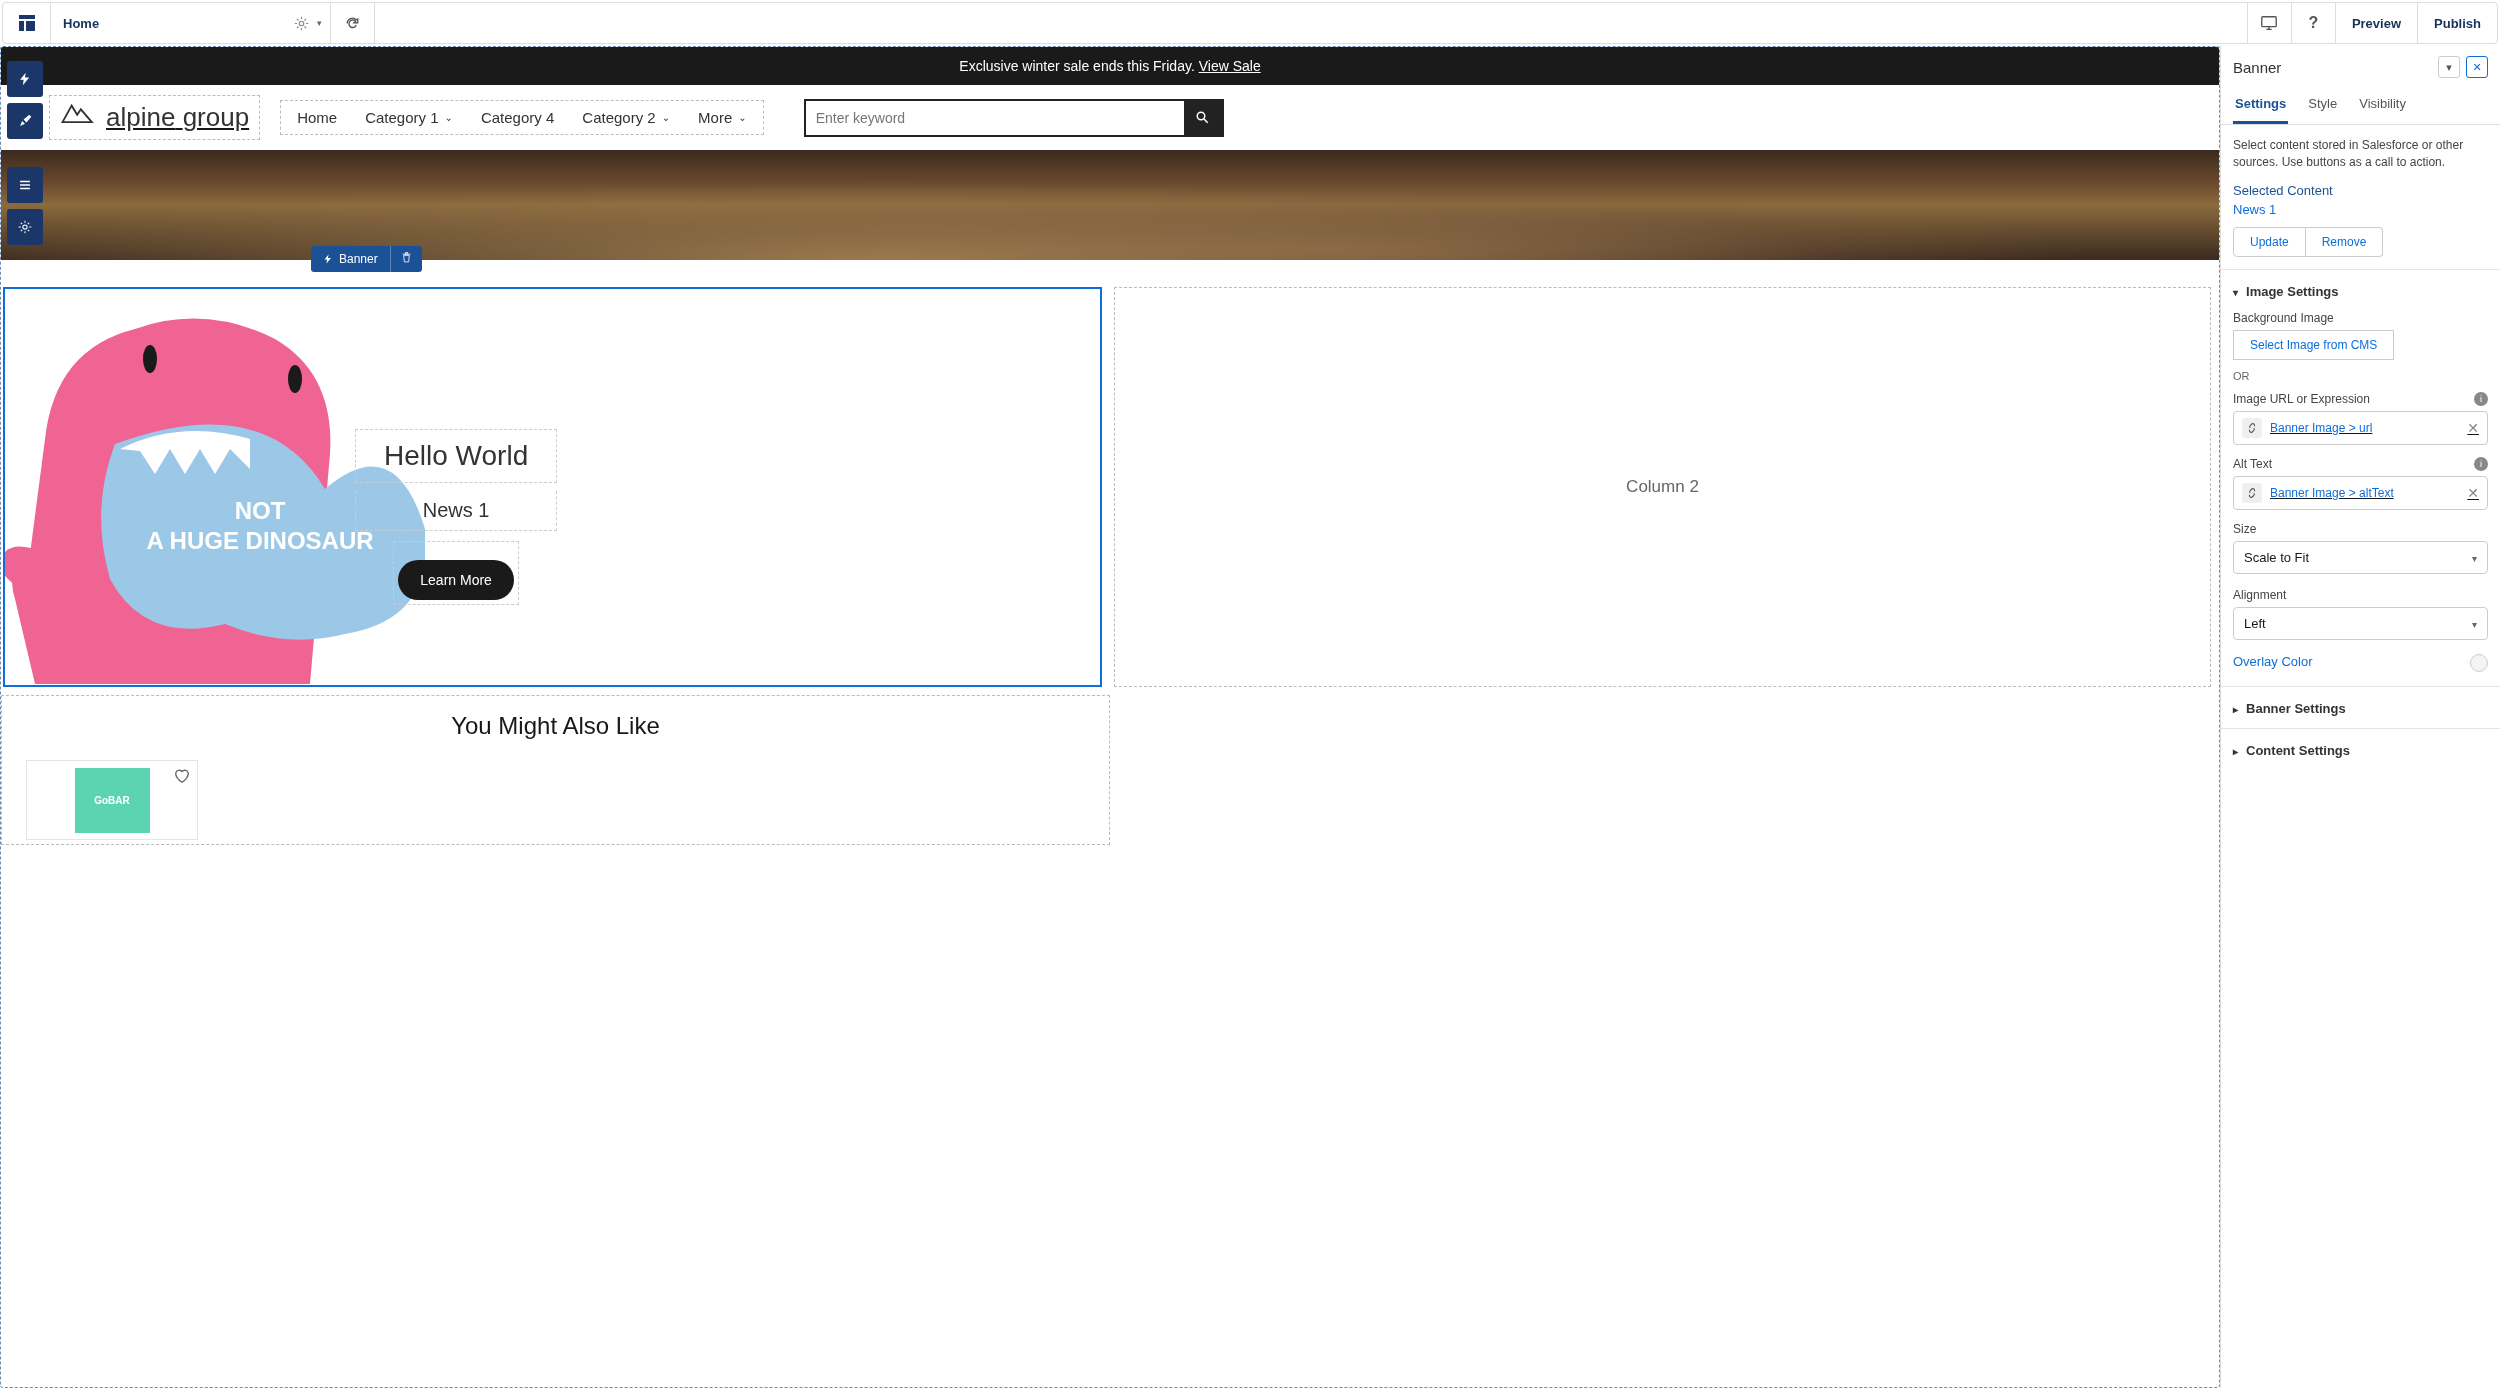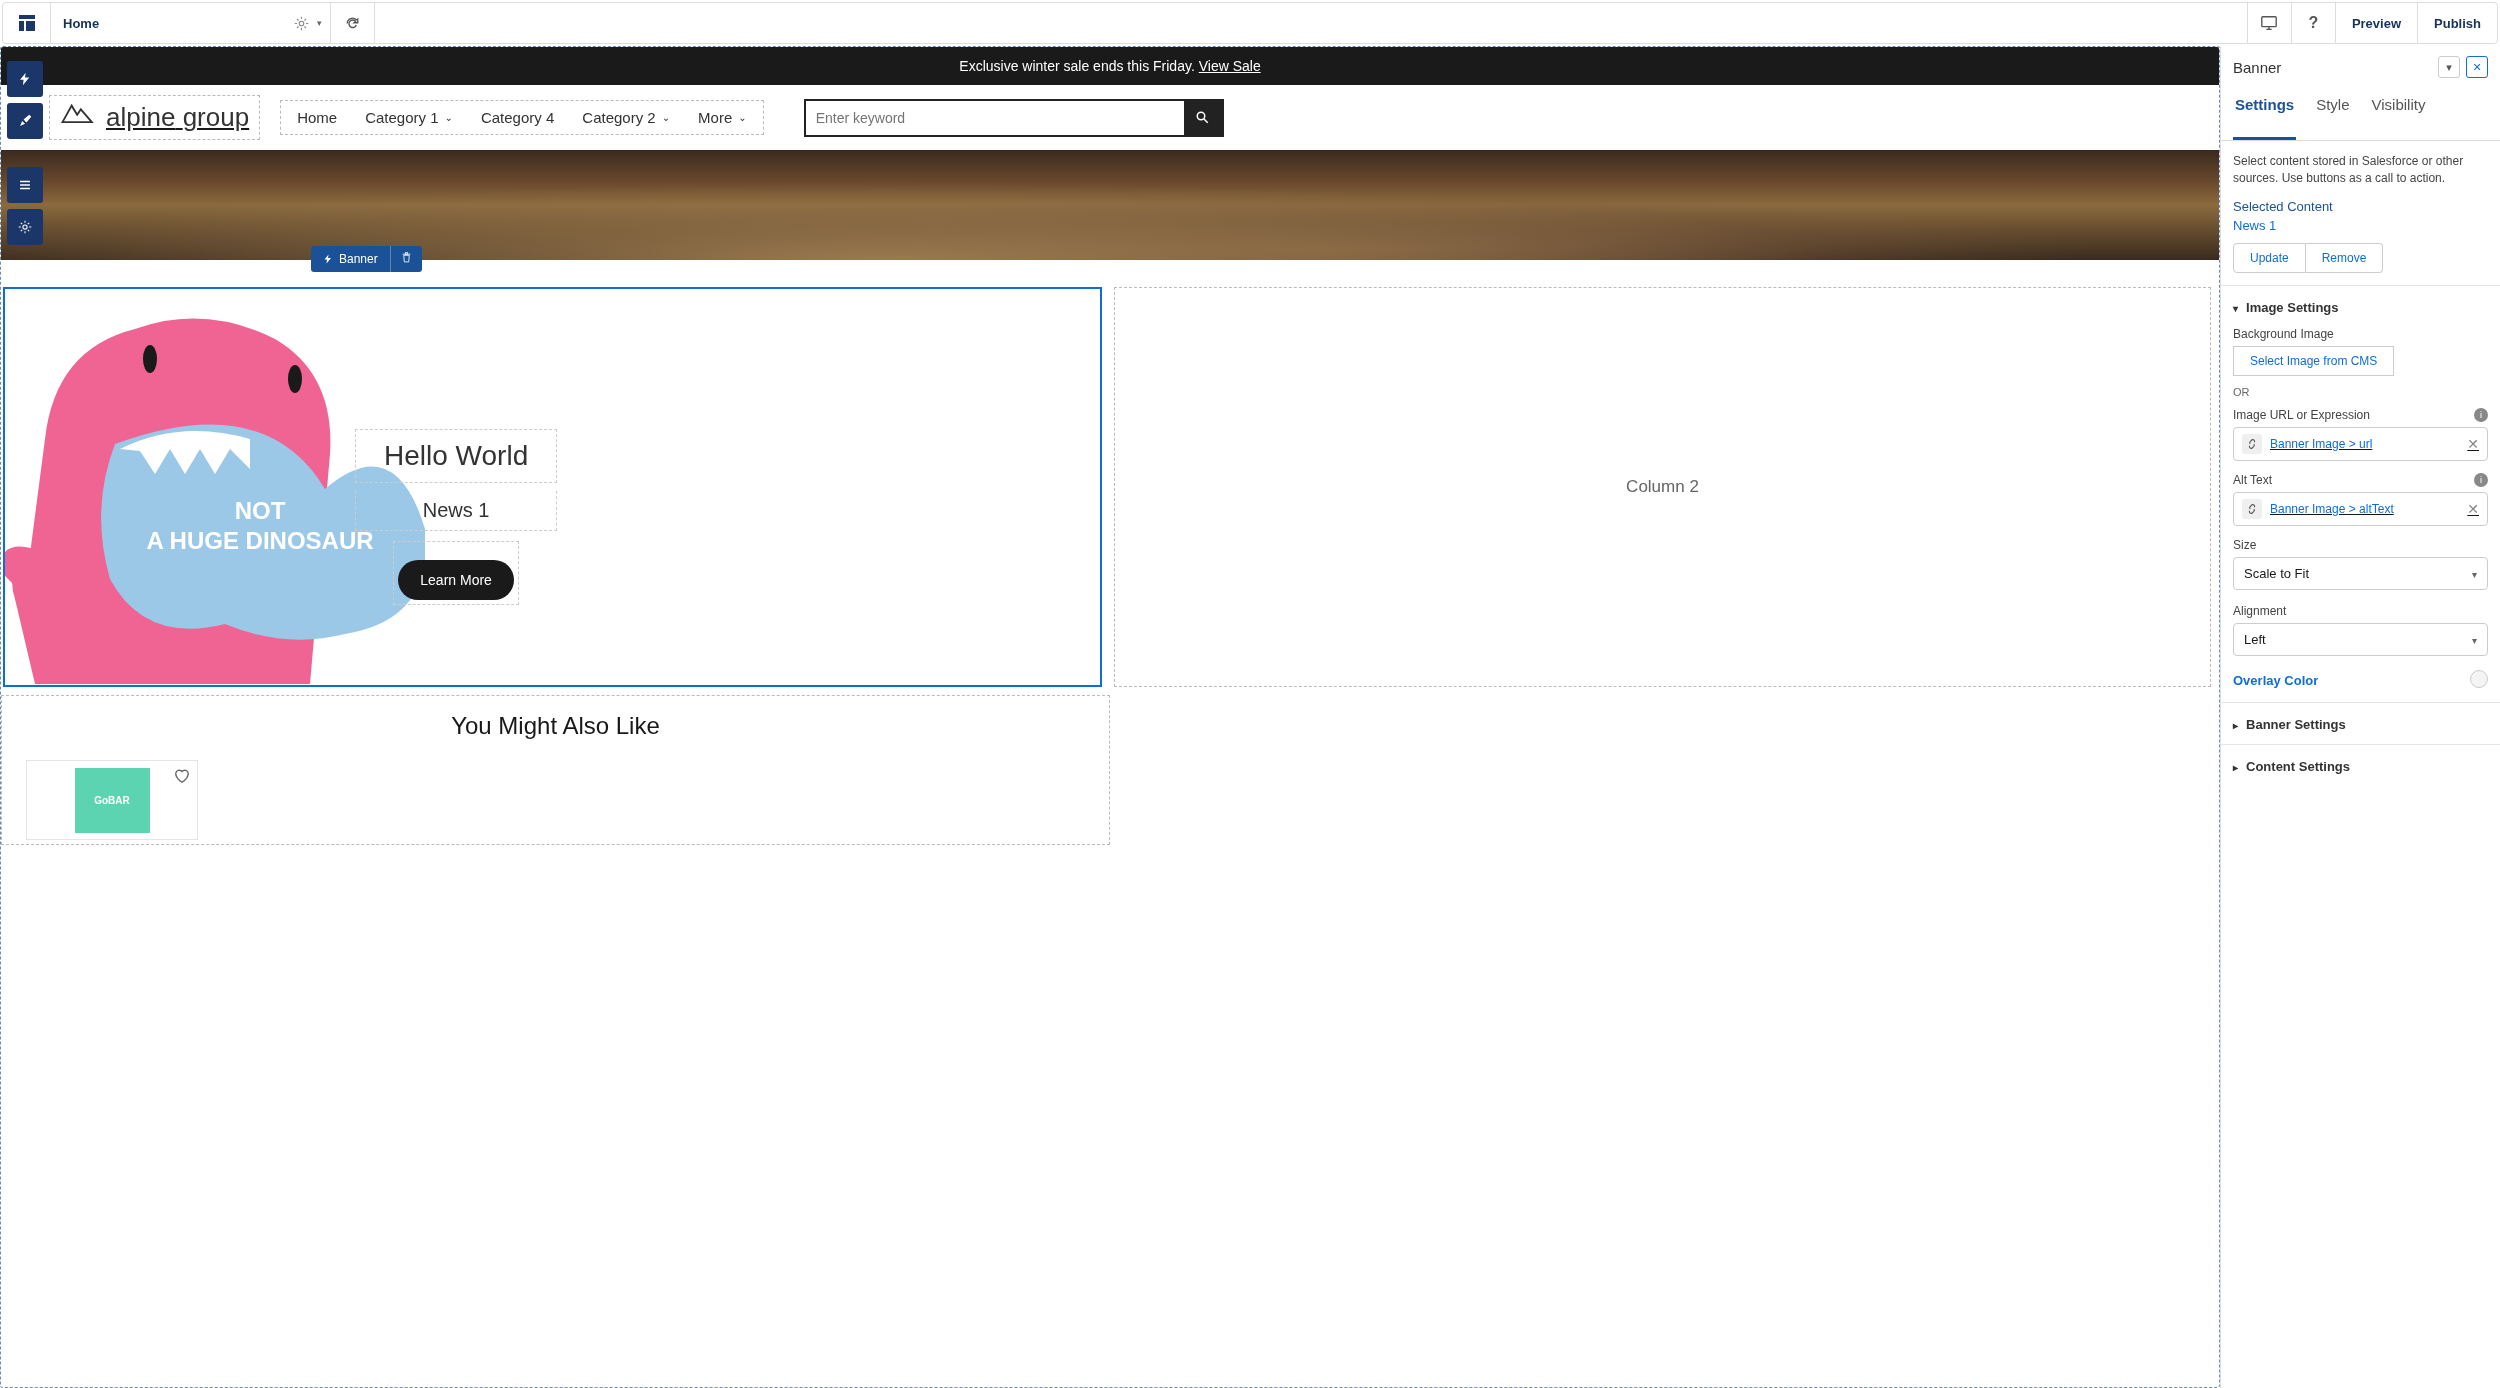--- a/index.html
+++ b/index.html
@@ -62,21 +62,21 @@
 .card-inner{ background:#5dd4b1; width:75px; height:65px; display:flex; flex-direction:column; align-items:center; justify-content:center; color:#fff; font-size:10px;}
 
 
 .side-panel { width: 280px; border-left: 1px solid #ddd; background: #fff; display: flex; flex-direction: column; position:relative;}
 .panel-header { display: flex; align-items: center; padding: 10px 12px; }
 .panel-title { font-weight:400; font-size:15px; color:#333; flex:1;}
 .panel-header-icons { display:flex; gap:6px;}
 .panel-header-btn { width:22px; height:22px; border:1px solid #ccc; border-radius:3px; display:flex; align-items:center; justify-content:center; font-size:11px; color:#555;}
 .panel-header-btn.active{ border-color:#0d6dda;}
 .panel-tabs { display: flex; border-bottom: 1px solid #ddd; padding: 0 12px; gap:18px;}
-.panel-tab { padding: 8px 2px 24px; font-size: 15px; color: #555; cursor:pointer; }
+.panel-tab { padding: 8px 2px 10px; font-size: 13px; color: #555; cursor:pointer; }
 .panel-tab.active { color: #1b5297; border-bottom: 3px solid #1b5297; font-weight:700;}
 .panel-body { flex:1; overflow-y:auto; padding: 12px;}
 .panel-desc { font-size:12px; color:#444; margin-bottom:12px; line-height:1.4;}
 .section-label { font-size:13px; font-weight:400; color:#1b5297; margin-bottom:4px;}
 .content-name { font-size:13px; color:#0d6dda; margin-bottom:10px;}
 .btn-group { display:flex; margin-bottom:12px;}
 .btn-outline { border:1px solid #ccc; color:#0d6dda; padding:7px 16px; font-size:12px; background:#fff;}
 .btn-outline:first-child{ border-radius:4px 0 0 4px;}
 .btn-outline:last-child{ border-radius:0 4px 4px 0; border-left:none;}
 hr.panel-hr { border:none; border-top:1px solid #e5e5e5; margin:4px -12px 14px;}
@@ -87,21 +87,21 @@
 .info-icn { margin-left:auto; width:14px;height:14px; border-radius:50%; background:#888; color:#fff; font-size:9px; display:inline-flex; align-items:center; justify-content:center;}
 .btn-outline-single { border:1px solid #ccc; color:#0d6dda; padding:7px 16px; font-size:12px; background:#fff; border-radius:0; margin-bottom:10px;}
 .or-text{ font-size:11px; color:#666; margin-bottom:10px;}
 .bound-field { border:1px solid #ccc; border-radius:4px; display:flex; align-items:center; padding:6px 8px; margin-bottom:12px; gap:8px;text-decoration:underline;}
 .bound-field .link-icn{ width:20px; height:20px; background:#efefef; border-radius:3px; display:flex; align-items:center; justify-content:center;}
 .bound-field-text{ color:#0d6dda; font-size:12px; flex:1;}
 .clear-x{ color:#888; font-size:14px;}
 .select-field { border:1px solid #ccc; border-radius:4px; padding:8px 10px; display:flex; align-items:center; margin-bottom:14px;}
 .select-field-text{ flex:1; font-size:13px;}
 .select-caret::after{content:'▾'; font-size:10px; color:#666;}
-.color-row{ display:flex; align-items:flex-end; margin-bottom:14px;font-weight:bold;}
+.color-row{ display:flex; align-items:flex-start; margin-bottom:14px;}
 .color-label{ color:#0d6dda; font-size:13px; flex:1;}
 .color-swatch{ width:18px; height:18px; border:1px solid #ccc; border-radius:50%; background:#f4f4f4;}
 
 svg { display:block;}
 </style>
 </head>
 <body>
 
 <div class="top-toolbar">
   <div class="tb-left">

